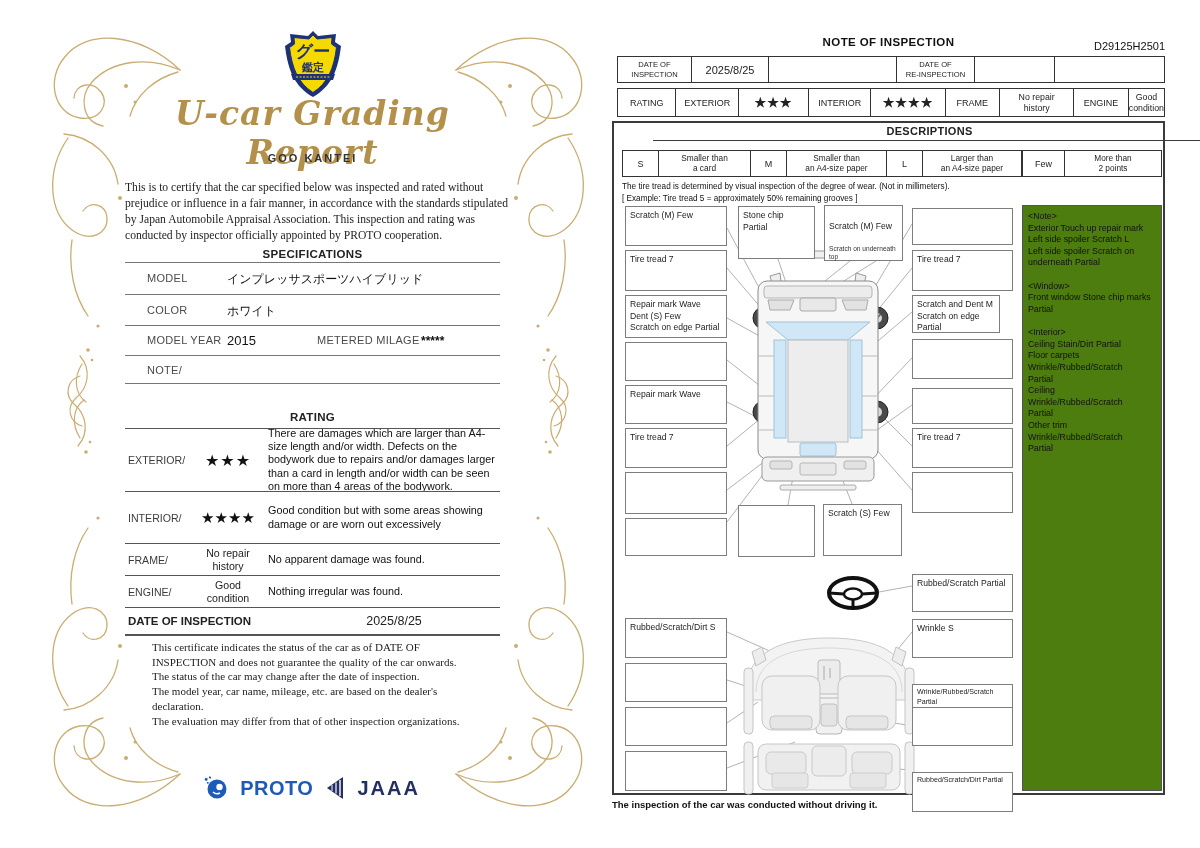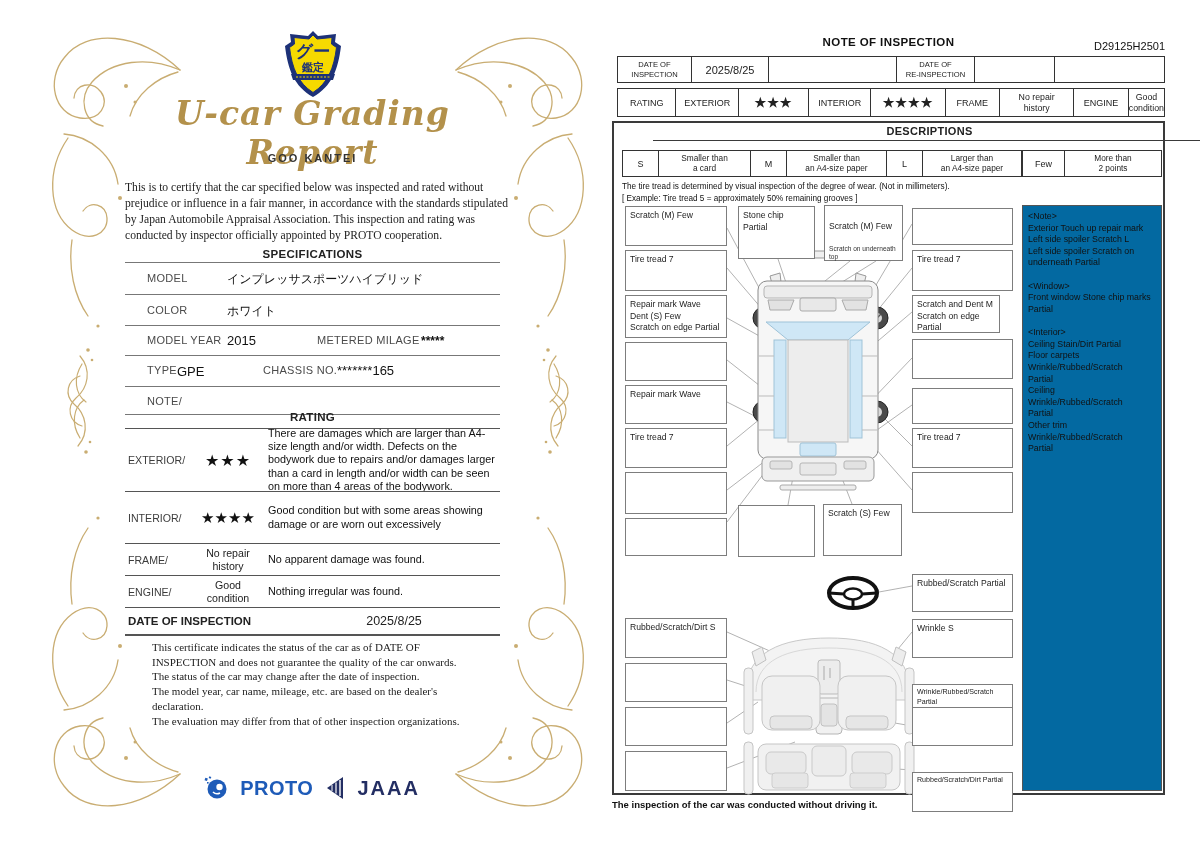--- a/index.html
+++ b/index.html
@@ -39,21 +39,21 @@
   .c .lab9{font-size:9px;}
   .c .star{font-size:13px;font-weight:bold;letter-spacing:1px;}
   .descbox{left:612px;top:121px;width:553px;height:674px;border:2px solid #3a3a3a;box-sizing:border-box;background:#fff;}
   .deschead{left:612px;top:121px;width:553px;height:20px;border-bottom:1px solid #3a3a3a;box-sizing:border-box;display:flex;align-items:center;justify-content:center;font-size:11px;font-weight:bold;letter-spacing:.3px;margin-left:41px;}
   .legend{height:27px;border:1px solid #333;}
   .legend .c{border-right:1px solid #333;}
   .tread{left:622px;top:181px;width:400px;font-size:8.2px;line-height:1.45;color:#111;white-space:pre-line;}
   .abox{position:absolute;border:1px solid #7d7d7d;background:#fff;font-size:8.6px;line-height:1.35;padding:3px 4px;color:#1c1c1c;white-space:pre-line;box-sizing:border-box;z-index:3;}
   .abox .subsm{font-size:6.6px;line-height:1.2;color:#333;margin-top:1px;}
   .abox.tiny{font-size:7.1px;margin-top:21px;}
-  .notepanel{left:1022px;top:205px;width:140px;height:586px;border:1px solid #555;box-sizing:border-box;padding:5px 5px;font-size:8.8px;line-height:1.32;color:#111;white-space:pre-line;z-index:3;background:#0369a1;}
+  .notepanel{left:1022px;top:205px;width:140px;height:586px;border:1px solid #555;box-sizing:border-box;padding:5px 5px;font-size:8.8px;line-height:1.32;color:#111;white-space:pre-line;z-index:3;background:#4d7c0f;}
   .rp-foot{left:612px;top:799px;width:553px;font-size:9.5px;font-weight:bold;color:#111;}
   svg text{font-family:"Liberation Sans",sans-serif;}
   .overlay{left:612px;top:121px;z-index:2;}
   .ornament{left:28px;top:16px;z-index:0;}
   .shield{left:284px;top:30px;z-index:1;}
 </style>
 </head>
 <body>
 
 <svg class="abs ornament" width="580" height="812" viewBox="0 0 580 812">
@@ -109,26 +109,20 @@
   </div>
   <div class="row" style="height:30px">
     <span class="abs lbl" style="left:22px;top:9px">COLOR</span>
     <span class="abs val" style="left:102px;top:8px">ホワイト</span>
   </div>
   <div class="row" style="height:29px">
     <span class="abs lbl" style="left:22px;top:8px">MODEL YEAR</span>
     <span class="abs val" style="left:102px;top:7px;font-size:13px">2015</span>
     <span class="abs lbl" style="left:192px;top:8px">METERED MILAGE</span>
     <span class="abs val" style="left:296px;top:8px;font-weight:bold">*****</span>
-  </div>
-  <div class="row" style="height:30px">
-    <span class="abs lbl" style="left:22px;top:8px">TYPE</span>
-    <span class="abs val" style="left:52px;top:8px;font-size:13px">GPE</span>
-    <span class="abs lbl" style="left:138px;top:8px">CHASSIS NO.</span>
-    <span class="abs val" style="left:212px;top:7px;font-size:13px">*******165</span>
   </div>
   <div class="row" style="height:27px">
     <span class="abs lbl" style="left:22px;top:8px">NOTE/</span>
   </div>
 </div>
 
 <div class="abs lp-h" style="top:411px">RATING</div>
 
 <div class="abs rating">
   <div class="rrow" style="height:62px">

